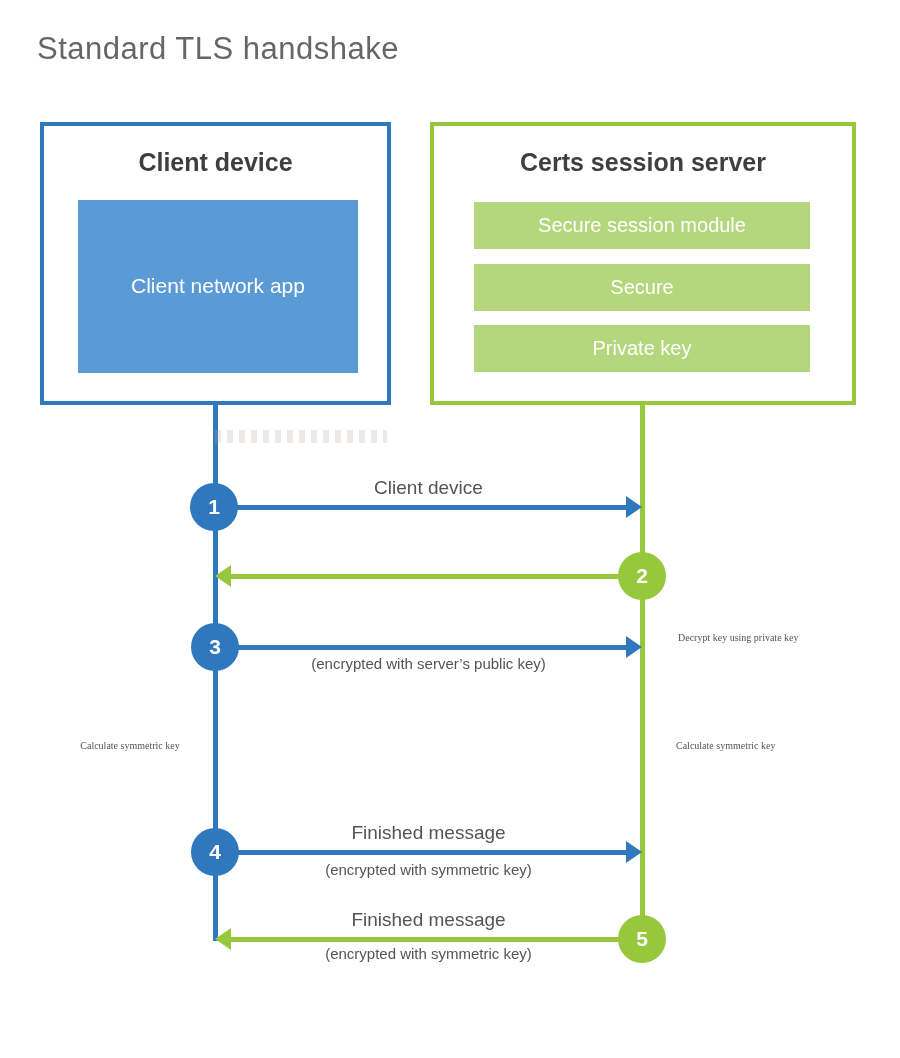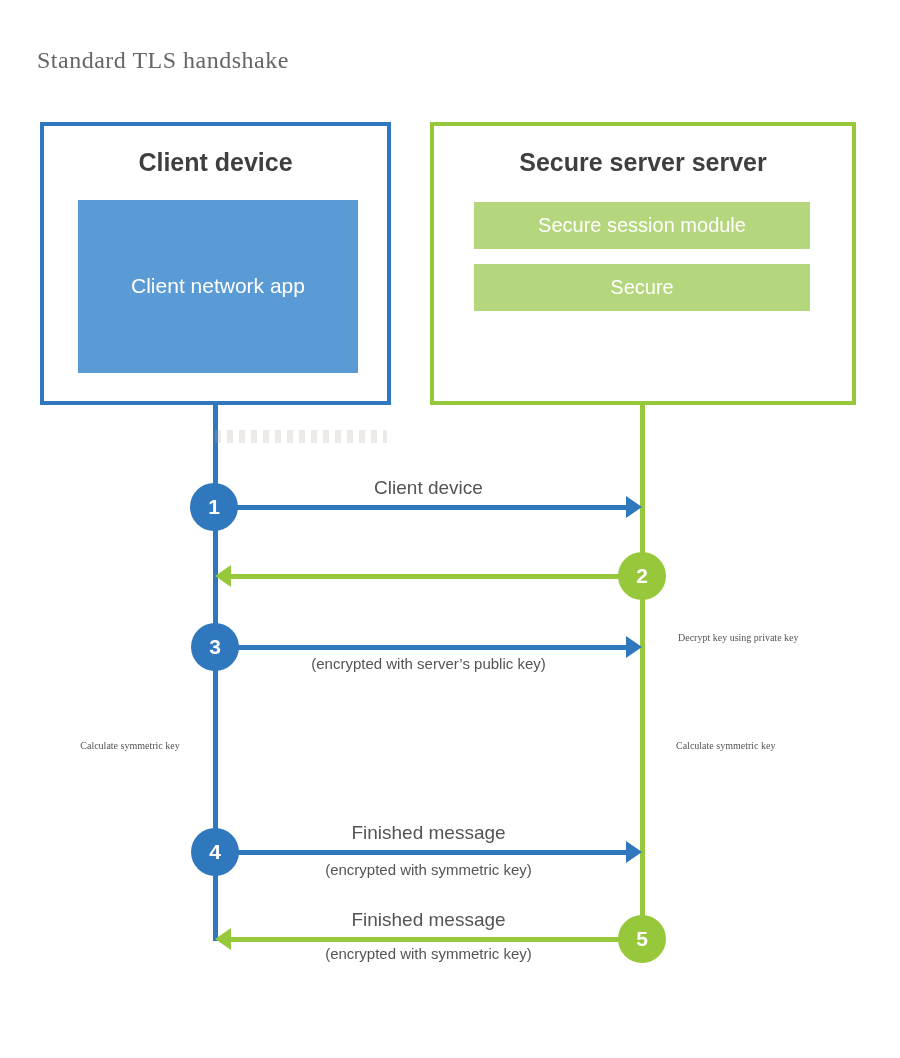--- a/index.html
+++ b/index.html
@@ -4,22 +4,22 @@
 <style>
   :root{
     --blue:#2F78BE; --blueLight:#5B9BD5; --green:#97C83C; --greenLight:#B4D77D;
     --textDark:#3F3F3F; --textGray:#545454; --titleGray:#666666;
   }
   *{margin:0;padding:0;box-sizing:border-box;}
   html,body{background:#fff;}
   body{font-family:"Liberation Sans", sans-serif;}
   .canvas{position:relative;width:900px;height:1058px;background:#fff;overflow:hidden;}
 
-  .page-title{position:absolute;left:37px;top:47px;font-size:24px;font-weight:300;
-    color:var(--titleGray);letter-spacing:0.5px;font-family:Liberation Serif, serif;}
+  .page-title{position:absolute;left:37px;top:31px;font-size:31px;font-weight:300;
+    color:var(--titleGray);letter-spacing:0.5px;}
 
   
   .actor-box{position:absolute;top:122px;height:283px;background:#fff;border:4px solid;}
   .client-box{left:40px;width:351px;border-color:var(--blue);}
   .server-box{left:430px;width:426px;border-color:var(--green);}
   .actor-title{margin-top:22px;text-align:center;font-size:25px;font-weight:700;color:var(--textDark);}
 
   .client-app{position:absolute;left:78px;top:200px;width:280px;height:173px;background:var(--blueLight);
     display:flex;align-items:center;justify-content:center;}
   .client-app span{display:block;width:180px;text-align:center;color:#fff;font-size:21px;line-height:1.45;}
@@ -77,27 +77,30 @@
   <div class="page-title">Standard TLS handshake</div>
 
   <div class="actor-box client-box">
     <div class="actor-title">Client device</div>
   </div>
   <div class="client-app">
     <span>Client network app</span>
   </div>
 
   <div class="actor-box server-box">
-    <div class="actor-title">Secure server server</div>
+    <div class="actor-title">Certs session server</div>
   </div>
   <div class="server-bar bar-1">
     <span>Secure session module</span>
   </div>
   <div class="server-bar bar-2">
     <span>Secure</span>
+  </div>
+  <div class="server-bar bar-3">
+    <span>Private key</span>
   </div>
 
   <div class="lifeline blue"></div>
   <div class="lifeline green"></div>
   <div class="watermark"></div>
 
   <div class="flow-label fl-1">Client device</div>
   <div class="arrow-line blue line-1"></div>
   <div class="arrow-head right head-1"></div>
   <div class="step blue step-1">1</div>

